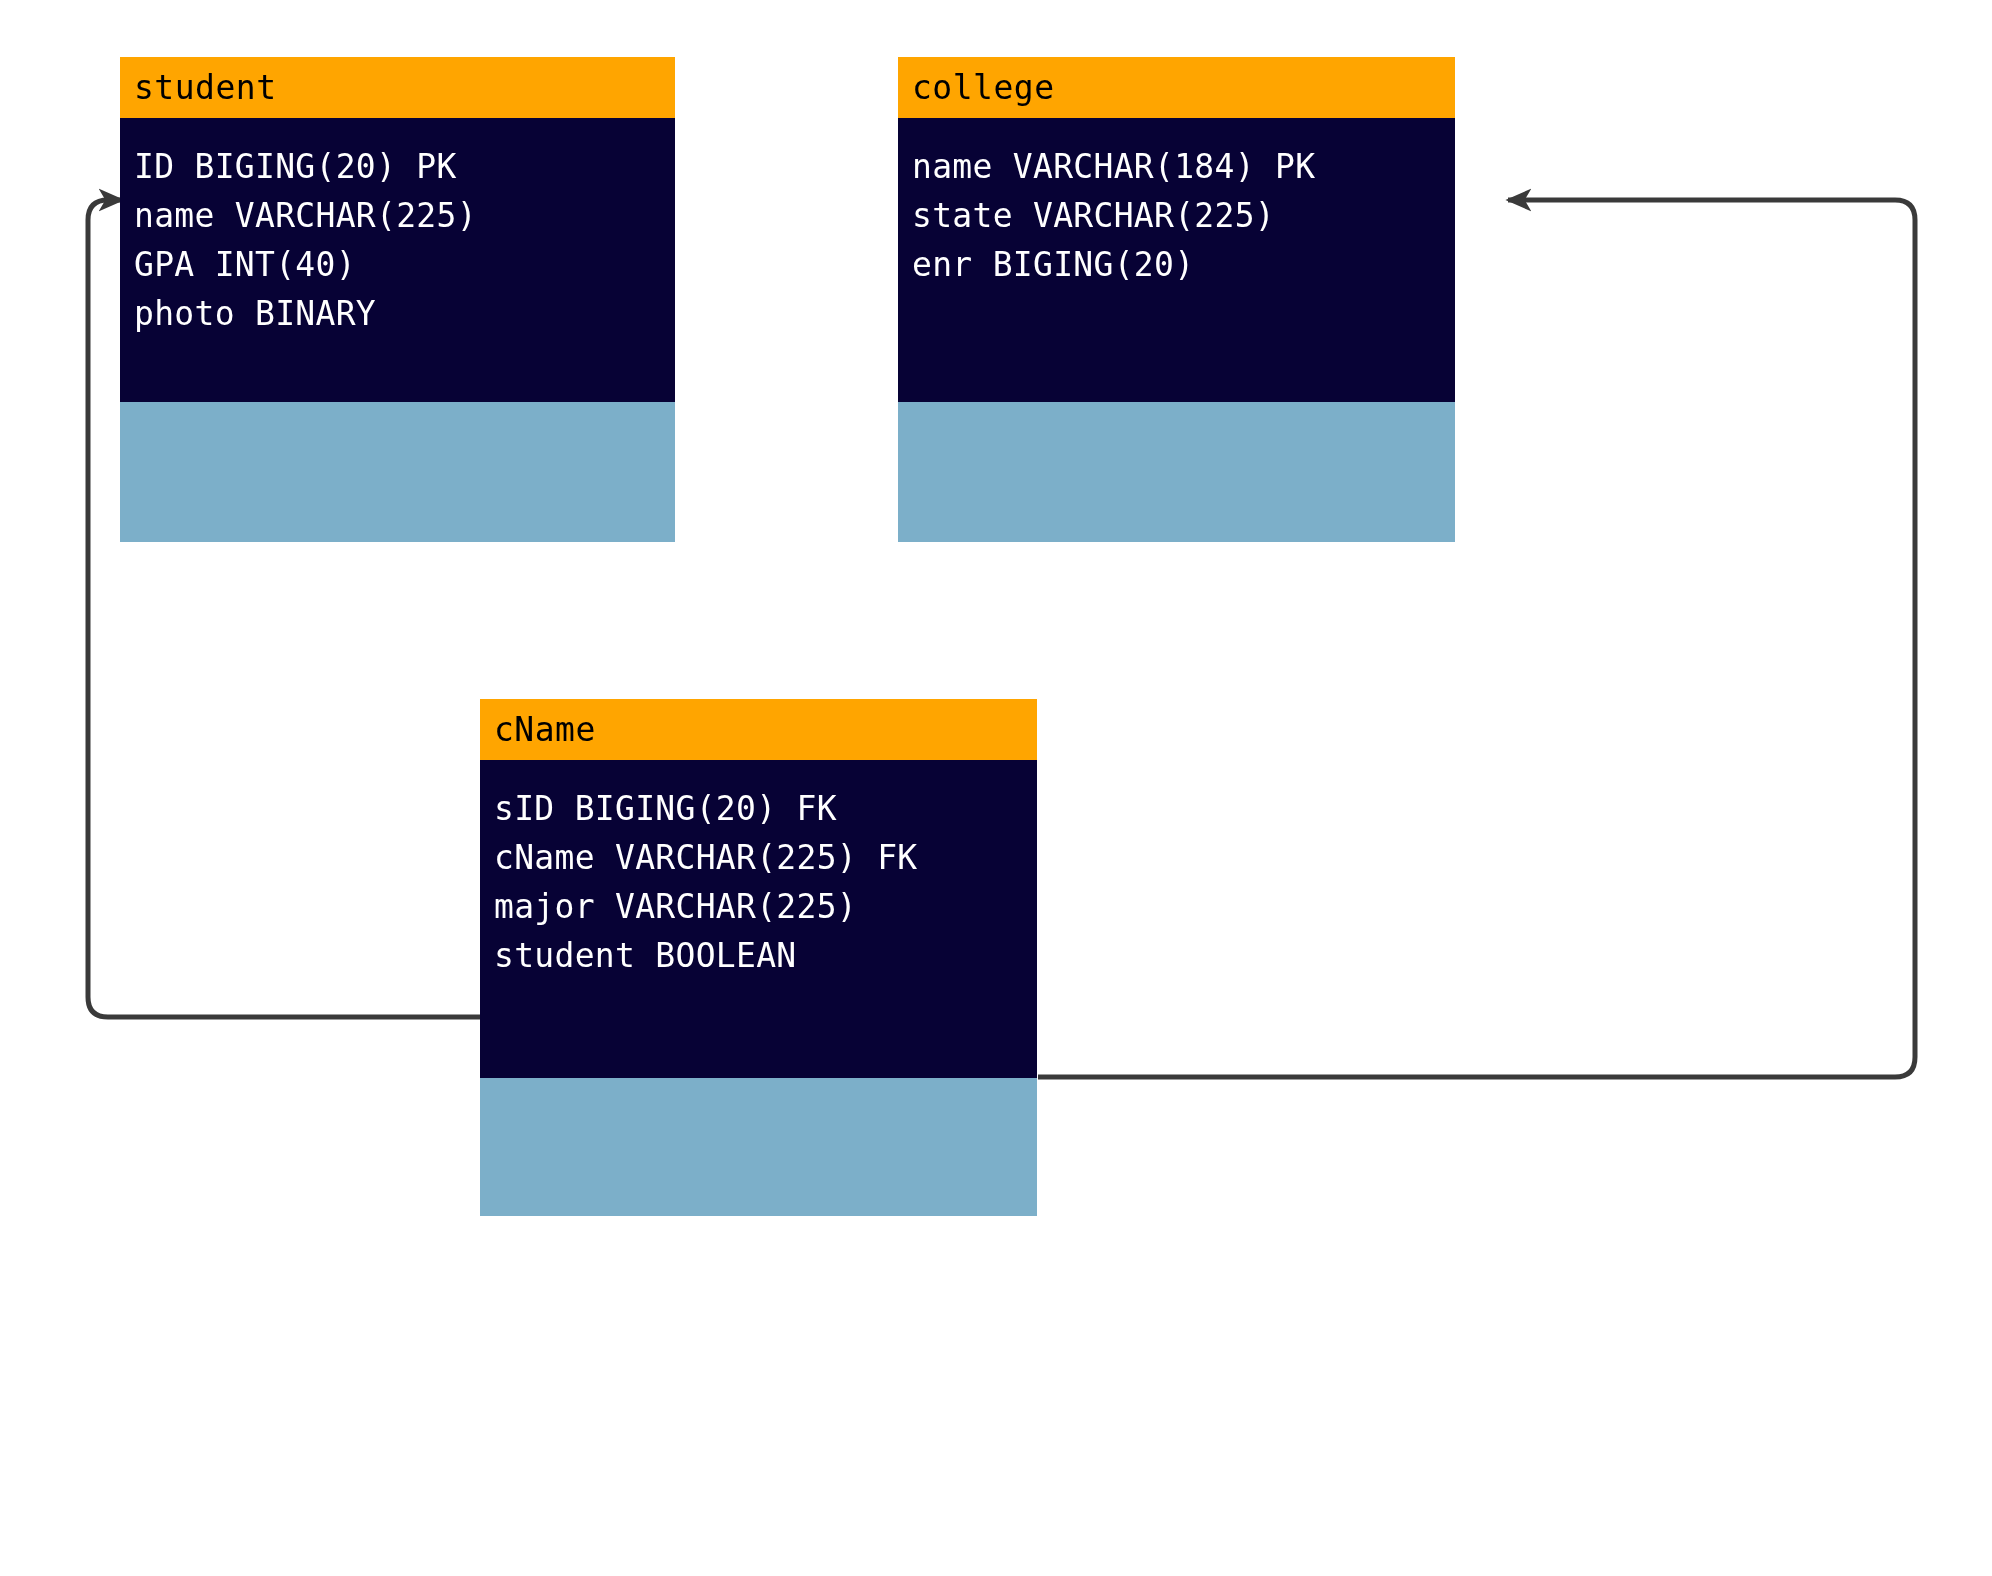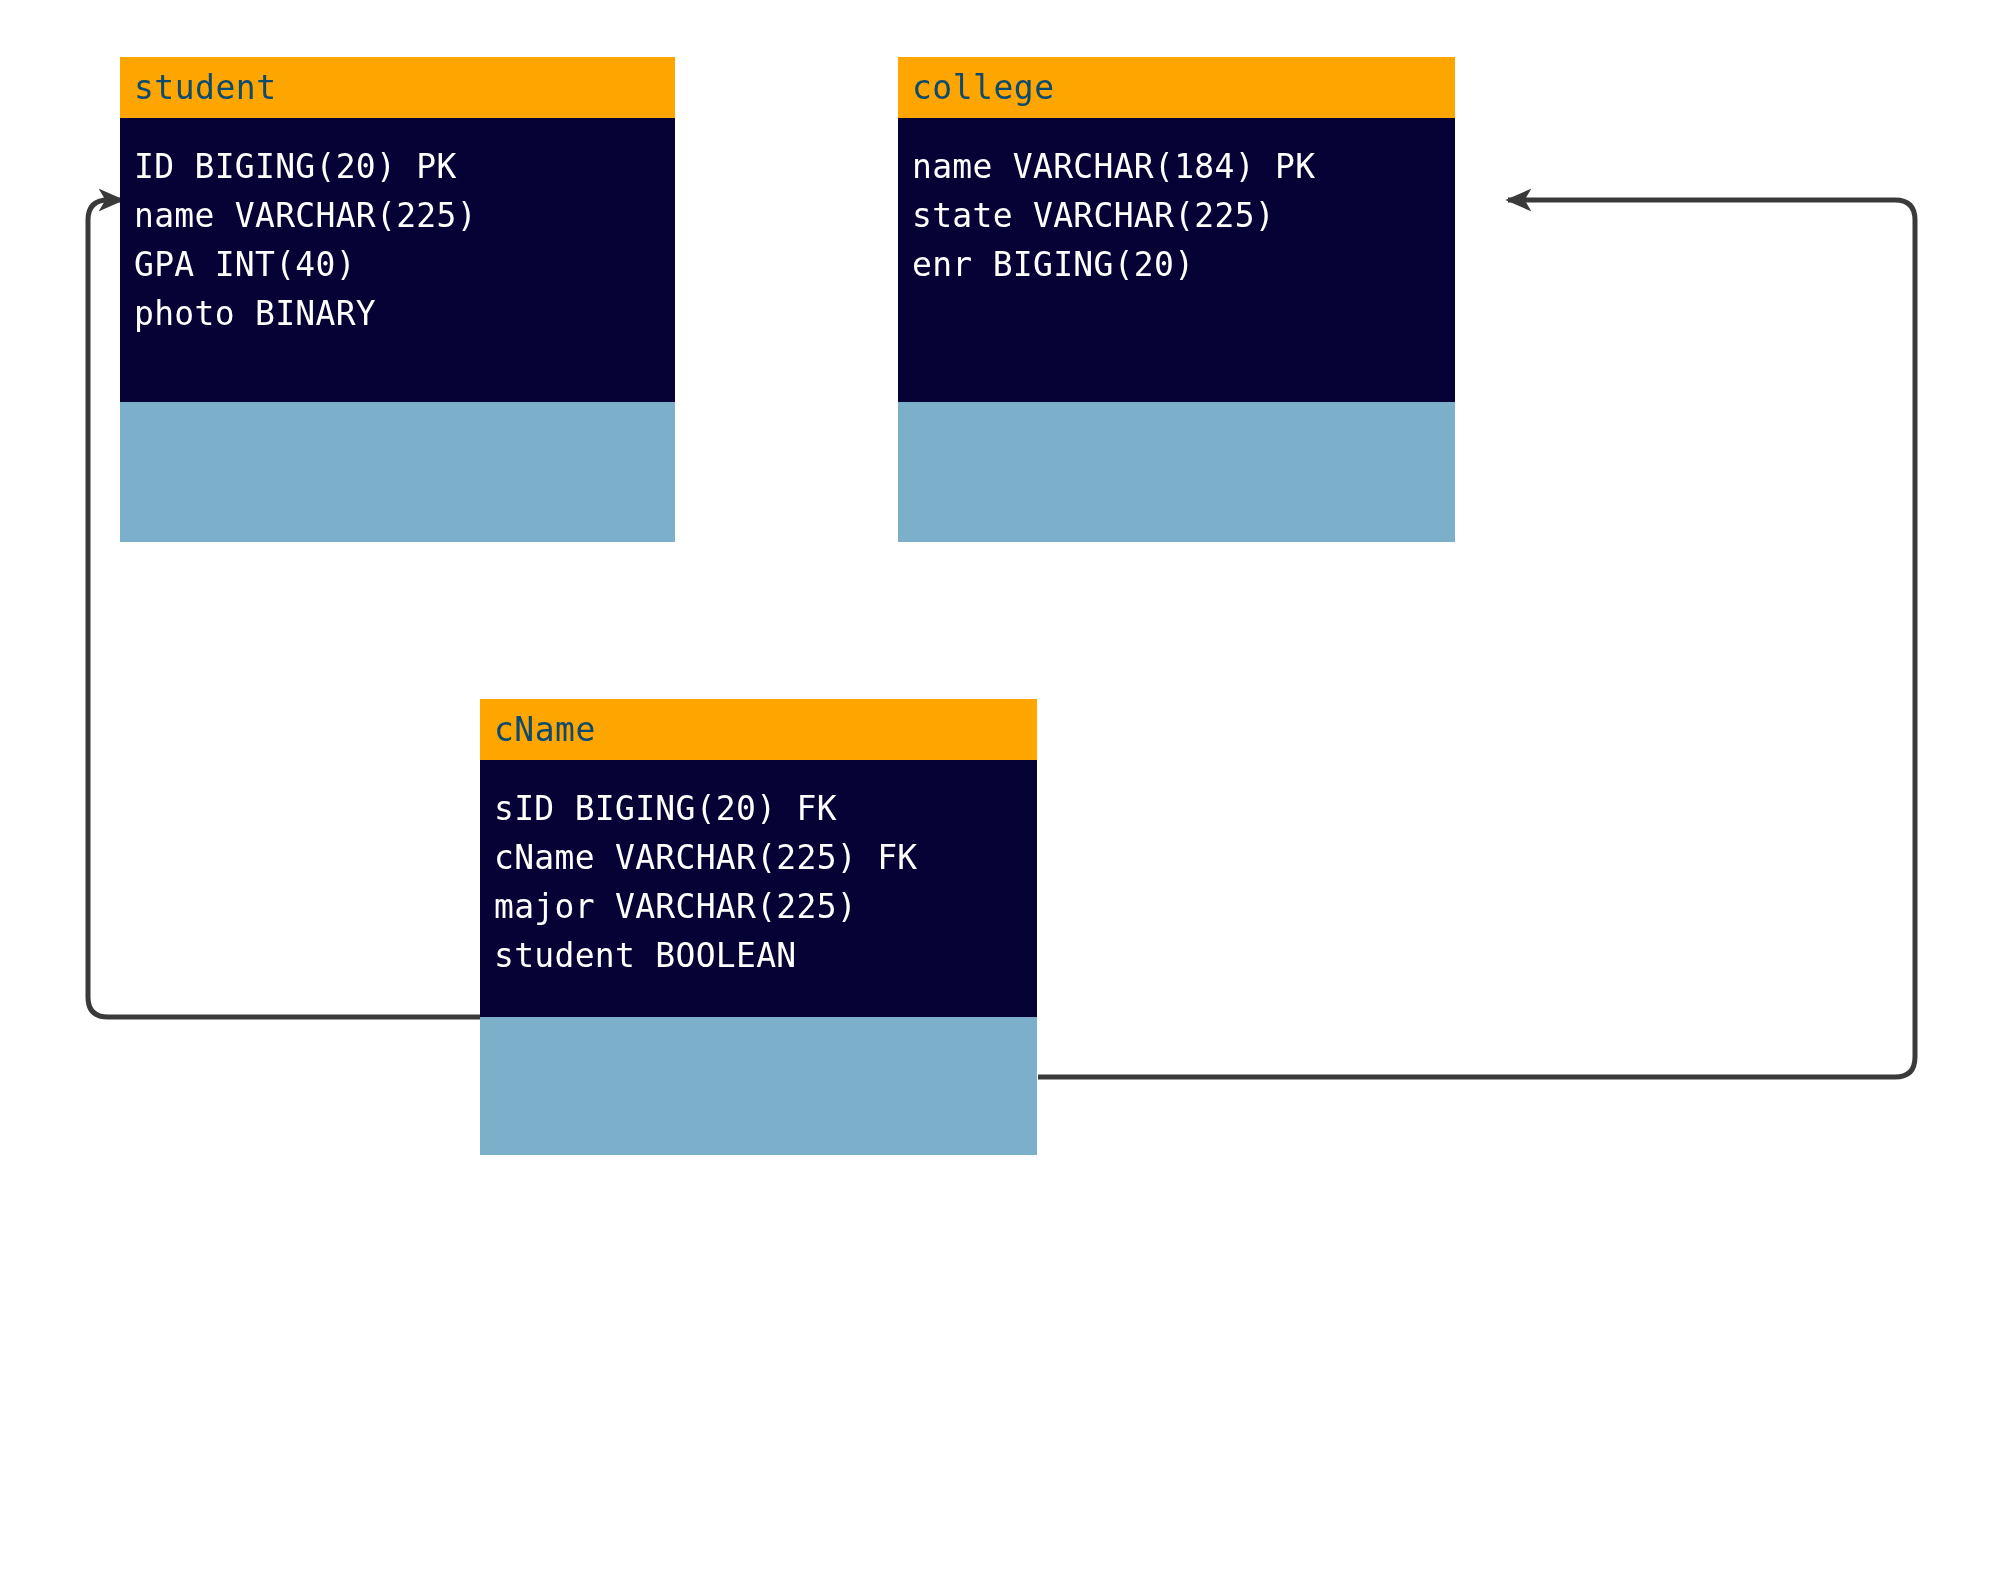--- a/index.html
+++ b/index.html
@@ -29,21 +29,21 @@
   .entity {
     position: absolute;
     box-sizing: border-box;
   }
   .entity-header {
     box-sizing: border-box;
     width: 100%;
     display: flex;
     align-items: center;
     background: #ffa500;
-    color: #0c4a6e;
+    color: #000000;
     font-size: 33px;
     letter-spacing: 0.5px;
     padding: 0 0 0 14px;
   }
   .entity-body {
     box-sizing: border-box;
     width: 100%;
     background: #070235;
     padding: 24px 0 0 14px;
   }
@@ -100,21 +100,21 @@
       <div class="field-row">state VARCHAR(225)</div>
       <div class="field-row">enr BIGING(20)</div>
     </div>
     <div class="entity-footer" style="height:140px;"></div>
   </div>
 
   <div class="entity" style="left:480px; top:699px; width:557px;">
     <div class="entity-header" style="height:61px;">
       <span>cName</span>
     </div>
-    <div class="entity-body" style="height:257px;">
+    <div class="entity-body" style="height:318px;">
       <div class="field-row">sID BIGING(20) FK</div>
       <div class="field-row">cName VARCHAR(225) FK</div>
       <div class="field-row">major VARCHAR(225)</div>
       <div class="field-row">student BOOLEAN</div>
     </div>
     <div class="entity-footer" style="height:138px;"></div>
   </div>
 
 </div>
 

